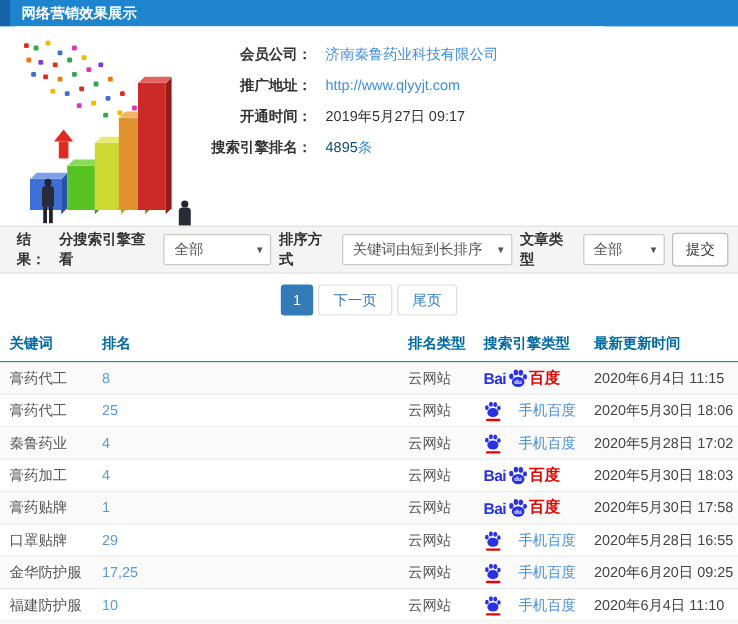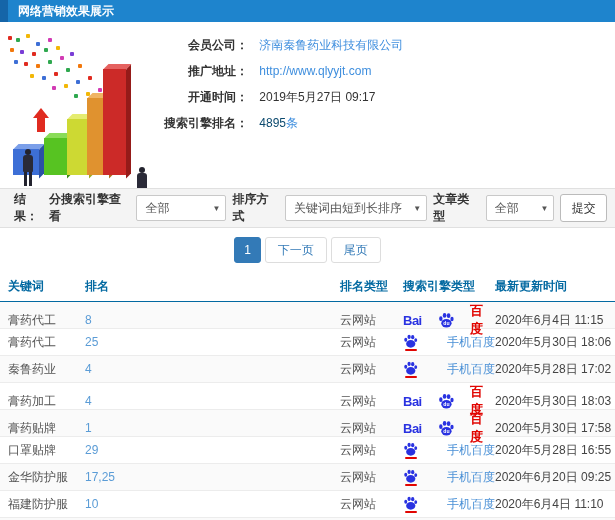--- a/index.html
+++ b/index.html
@@ -5,21 +5,21 @@
   * { margin:0; padding:0; box-sizing:border-box; }
   body { font-family:"Liberation Sans","DejaVu Sans",sans-serif; background:#fff; }
   .page { position:relative; width:615px; height:520px; background:#fff; overflow:hidden; }
 
   
   .topbar { position:absolute; top:0; left:0; width:615px; height:22px;
             background:linear-gradient(90deg,#1565a8 0,#1565a8 8px,#1e84cd 8px);
             color:#fff; font-size:12px; line-height:22px; padding-left:18px; font-weight:bold; }
 
   
-  .info-section { position:absolute; top:22px; left:0; width:492px; height:166px; background:#fff; }
+  .info-section { position:absolute; top:22px; left:12px; width:492px; height:166px; background:#fff; }
 
   
   .illu { position:absolute; top:8px; left:0; width:175px; height:150px; }
   .bar { position:absolute; bottom:5px; }
   .bar .face { position:absolute; left:0; bottom:0; width:100%; height:100%; }
   .bar .top { position:absolute; top:-5px; left:3px; width:100%; height:5px; transform:skewX(-45deg); }
   .bar .side { position:absolute; top:-2.5px; right:-5px; width:5px; height:calc(100% + 2.5px); transform:skewY(-45deg); transform-origin:top; }
   .bar-blue   { left:13px;  width:26px; height:26px; }
   .bar-blue .face{background:#3d6fd6}.bar-blue .top{background:#7b9fe9}.bar-blue .side{background:#2b51a6}
   .bar-green  { left:44px;  width:23px; height:37px; }
@@ -81,21 +81,21 @@
 
   
   .rank-table { position:absolute; top:272px; left:0; width:615px; }
   .t-row { display:grid; grid-template-columns:77px 255px 63px 92px 1fr; align-items:center;
            padding-left:8px; height:27px; border-bottom:1px solid #ececec; font-size:12px; }
   .t-head { height:30px; font-weight:bold; color:#0369a1; border-bottom:1px solid #0369a1; }
   .t-row:nth-child(odd):not(.t-head) { background:#fafafa; }
   .c-keyword { color:#555; }
   .c-rank { color:#5b9cd6; text-decoration:none; }
   .c-ranktype { color:#555; }
-  .c-engine { display:flex; align-items:center; gap:16px; }
+  .c-engine { display:flex; align-items:center; gap:1px; }
   .c-date { color:#444; }
   .logo-bai { color:#2932e1; font-weight:bold; font-size:13px; letter-spacing:-0.5px; }
   .logo-cn  { color:#e10602; font-weight:bold; font-size:13px; }
   .logo-mobile-text { color:#4a90d6; font-size:12px;margin-left:13px; }
   .paw-wrap { display:inline-flex; flex-direction:column; align-items:center; line-height:0; }
   .red-underline { width:12px; height:2px; background:#e10602; margin-top:1px; border-radius:1px; }
 </style>
 </head>
 <body>
 

